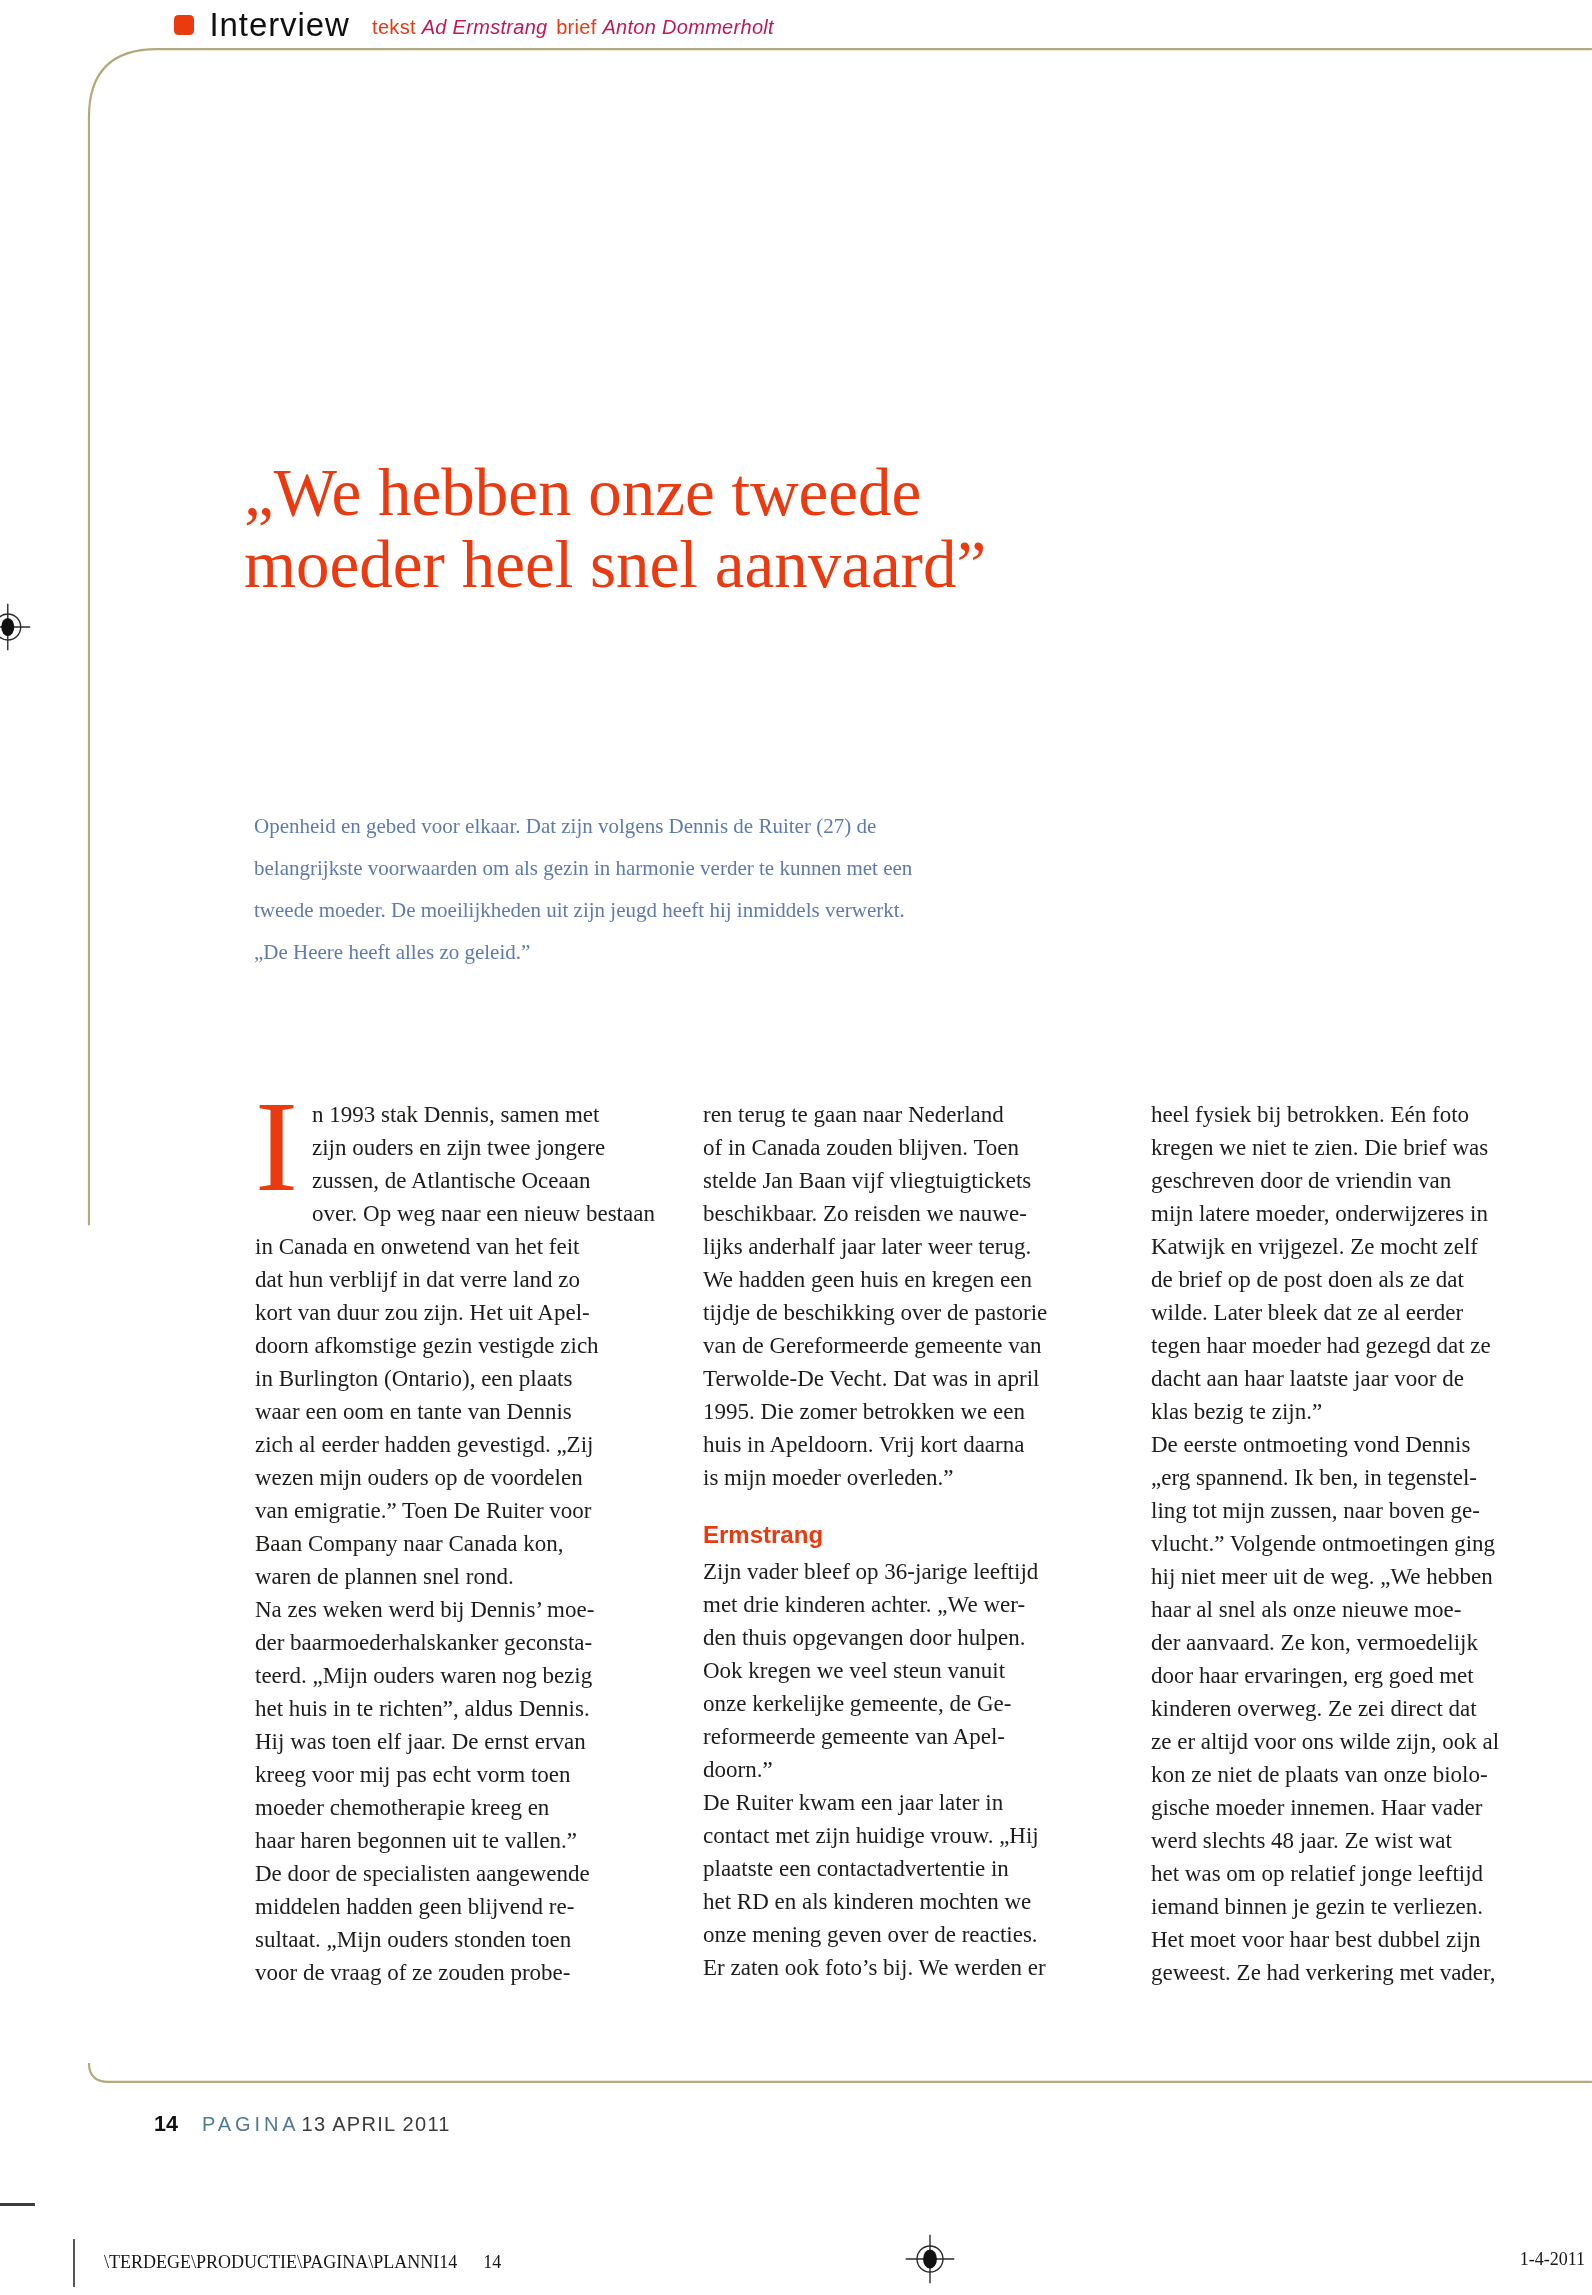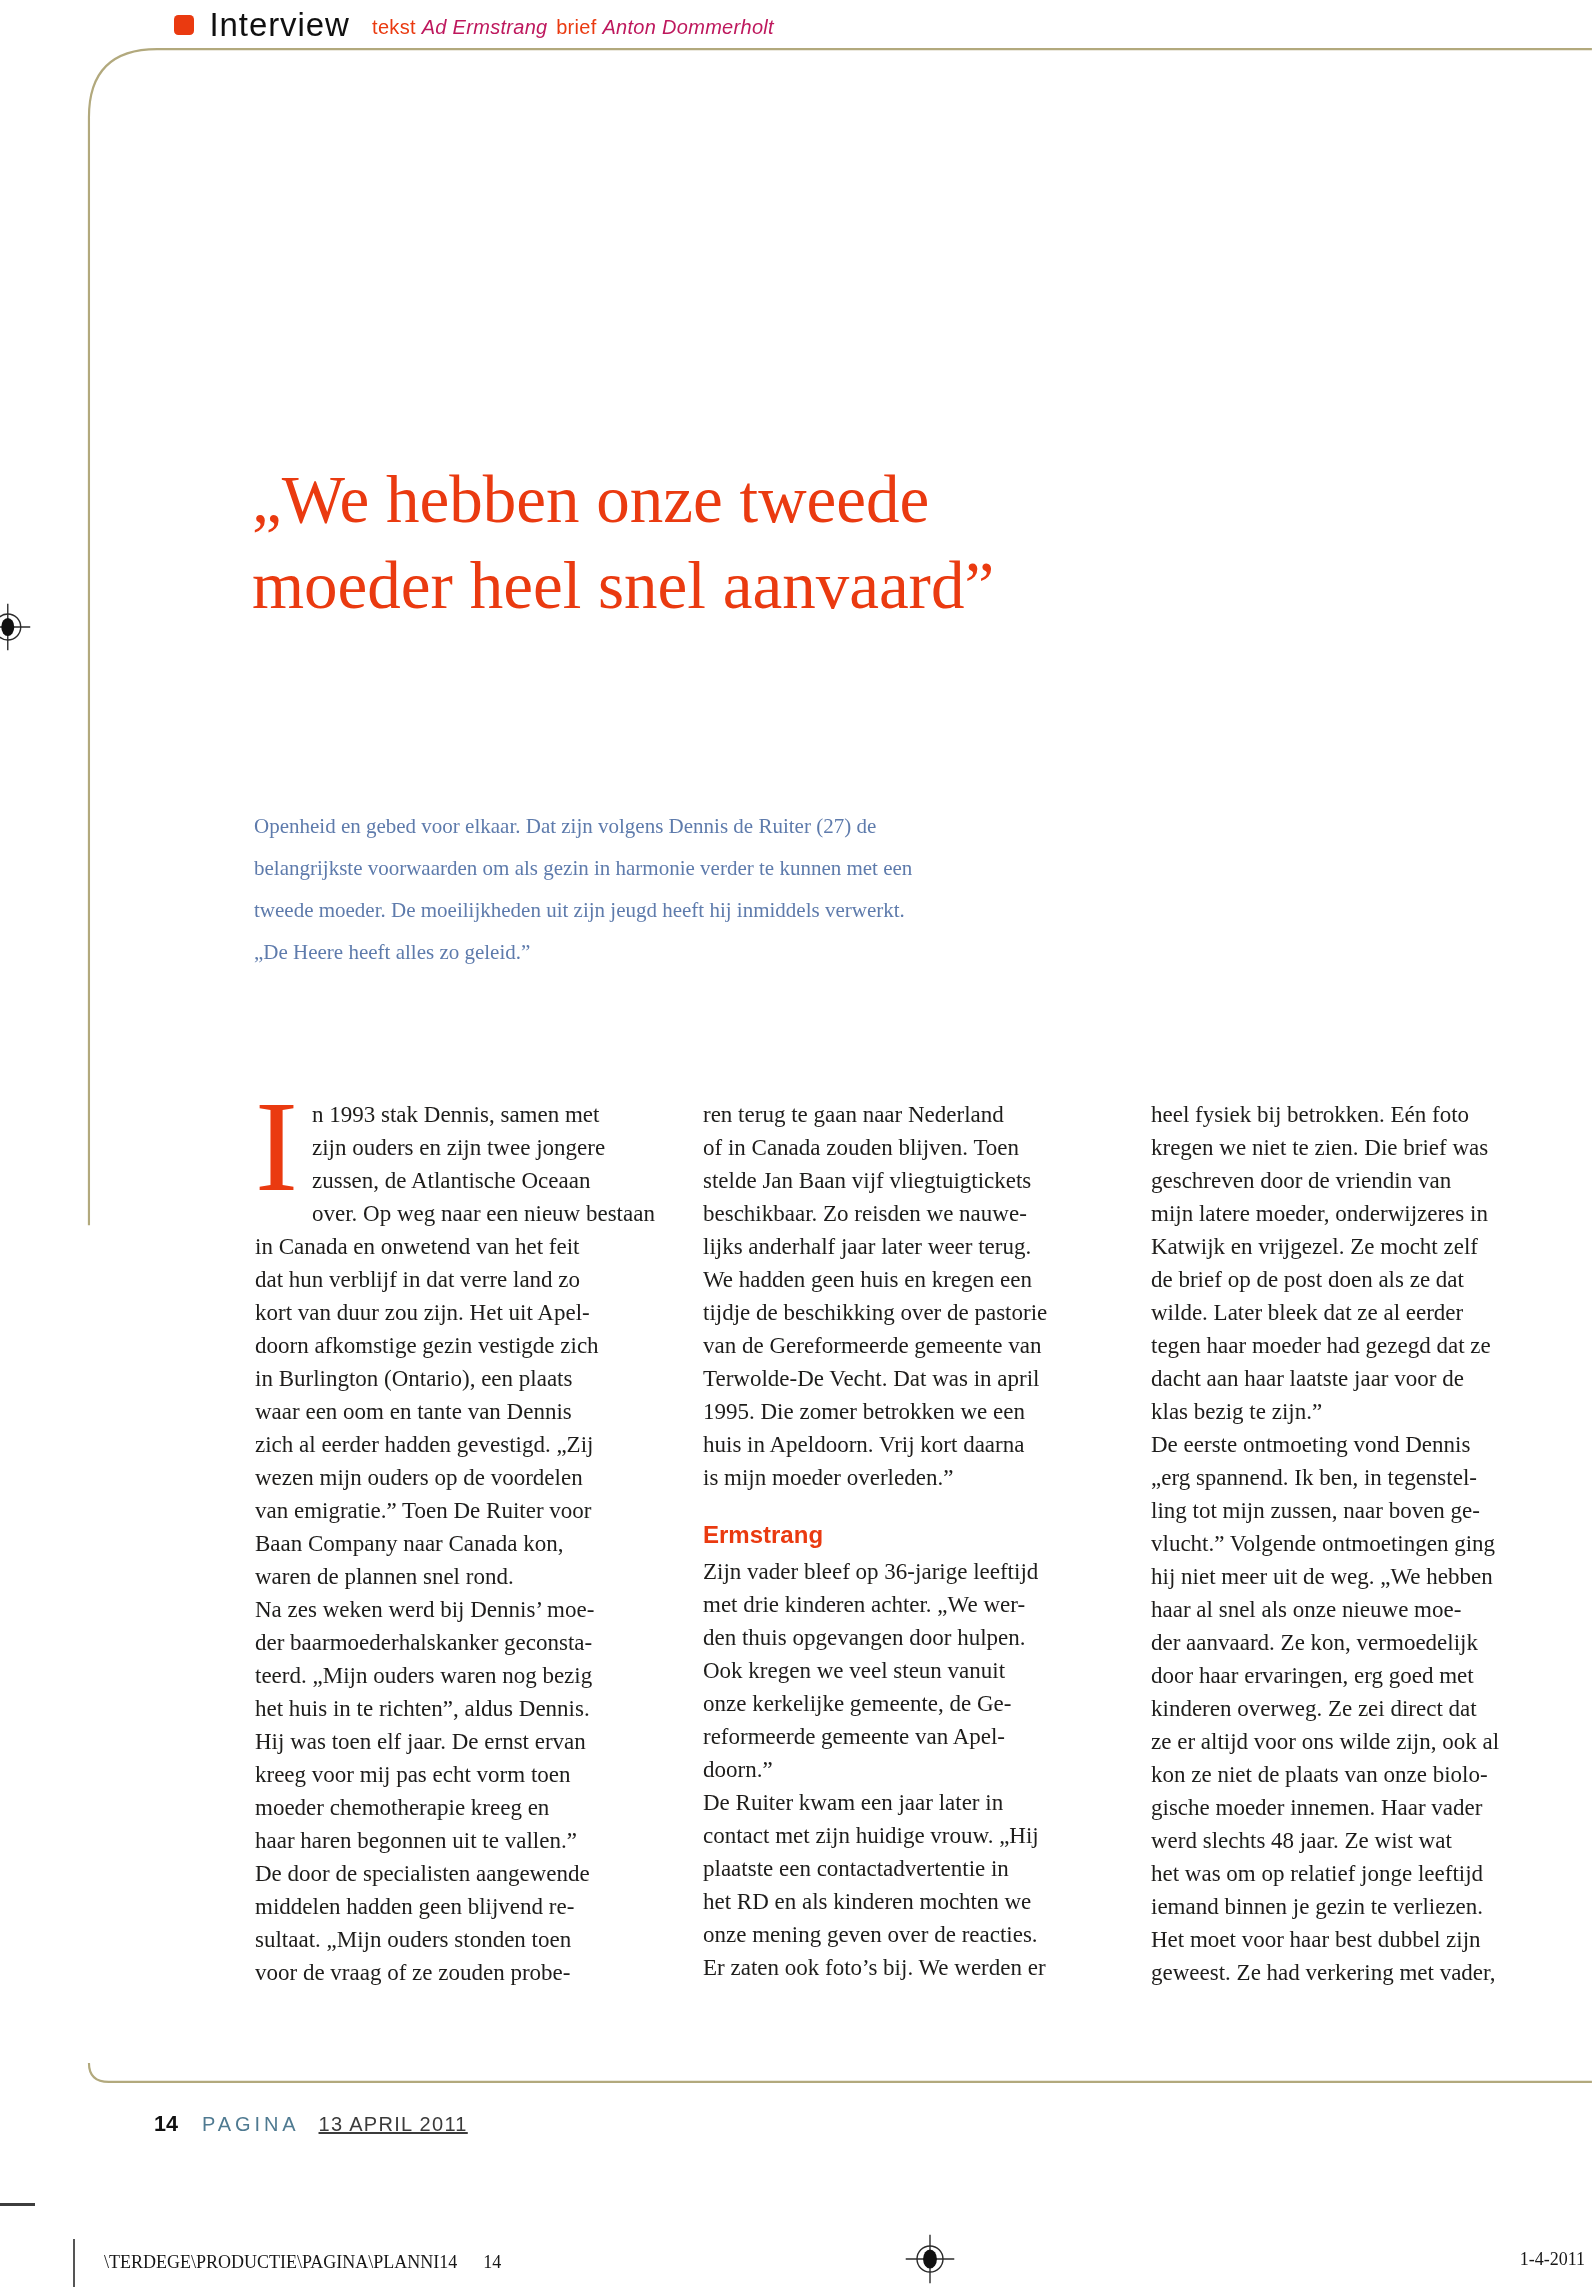--- a/index.html
+++ b/index.html
@@ -35,23 +35,23 @@
   .credits .person{color:#be185d;margin-right:8.6px;font-style:italic;}
 
   
   .title{
     position:absolute;left:252px;top:347px;margin:0;
     font-family:"DejaVu Sans","Liberation Sans",sans-serif;
     font-weight:800;font-size:86px;line-height:1.02;letter-spacing:4.3px;
     color:var(--title-blue);white-space:nowrap;
   }
   .headline{
-    position:absolute;left:252px;top:456px;margin:0;
+    position:absolute;left:244px;top:456px;margin:0;
     font-family:"Liberation Serif",serif;font-weight:400;
-    font-size:67px;line-height:86px;color:var(--accent-red);
+    font-size:67px;line-height:72px;color:var(--accent-red);
     white-space:pre-line;
   }
   .lead{
     position:absolute;left:254px;top:805px;margin:0;width:1070px;
     font-family:"Liberation Serif",serif;font-size:21px;line-height:42px;
     color:var(--lead-blue);white-space:pre-line;
   }
 
   
   .columns{position:absolute;left:255px;top:1098px;display:flex;gap:36px;}
@@ -64,21 +64,21 @@
   }
   .subhead{
     margin:27px 0 5.2px 0;font-family:"Liberation Sans",sans-serif;
     font-weight:700;font-size:24px;color:var(--accent-red);line-height:1.2;
   }
 
   
   .pagefooter{position:absolute;left:154px;top:2111px;display:flex;align-items:baseline;}
   .pagenum{font-weight:700;font-size:21.6px;color:#111;}
   .brand{margin-left:24px;font-size:20px;letter-spacing:3.9px;color:var(--brand-blue);}
-  .issue-date{margin-left:19px;font-size:20px;letter-spacing:1.3px;color:#3b3b3b;text-decoration:underline;}
+  .issue-date{margin-left:2px;font-size:20px;letter-spacing:1.3px;color:#3b3b3b;}
 
   
   .trim-tick{position:absolute;left:0;top:2203px;width:35px;height:2.6px;background:#3d3d3d;}
   .prod-vbar{position:absolute;left:73px;top:2239px;width:1.7px;height:48px;background:#555;}
   .prod-path{
     position:absolute;left:104px;top:2252px;
     font-family:"Liberation Serif",serif;font-size:18px;color:#161616;white-space:nowrap;
   }
   .prod-path .pageref{margin-left:26px;}
   .prod-date{

